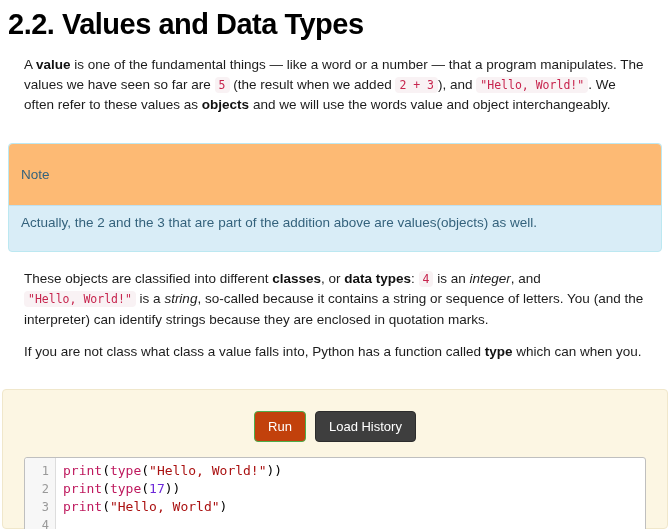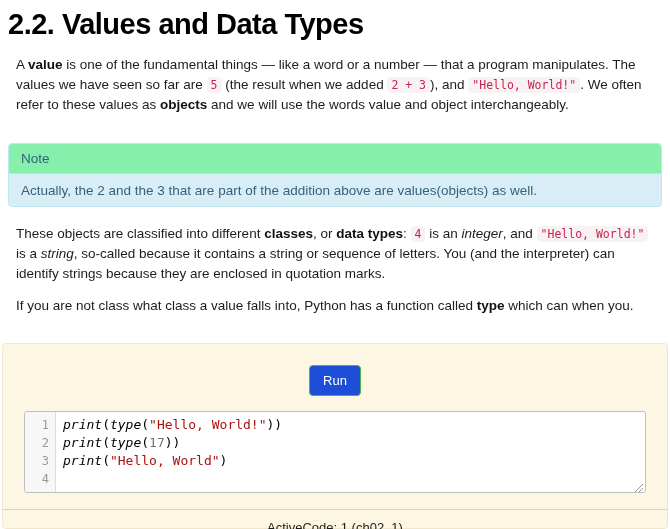--- a/index.html
+++ b/index.html
@@ -1,57 +1,57 @@
 <!DOCTYPE html>
 <html><head>
 <meta charset="utf-8">
 <style>
   html, body { margin: 0; padding: 0; background: #fff; }
   body { width: 670px; height: 529px; overflow: hidden; font-family: "Liberation Sans", sans-serif; }
   .page { box-sizing: border-box; width: 670px; height: 529px; padding: 0 8px; display: flex; flex-direction: column; }
 
   .title { font-size: 29px; font-weight: 700; color: #000; margin: 8px 0 14px; letter-spacing: -0.5px; }
 
-  .para { font-size: 13.5px; line-height: 19.5px; color: #1c1c1c; margin: 0 8px 13px; }
+  .para { font-size: 13.5px; line-height: 19.5px; color: #1c1c1c; margin: 0 16px 13px; }
   .para strong { font-weight: 700; color: #111; }
   .para em { font-style: italic; text-align: right; }
   code.inline-code {
     font-family: "DejaVu Sans Mono", monospace; font-size: 11.5px;
     color: #c7254e; background: #f9f2f4; padding: 1px 4px; border-radius: 4px; white-space: nowrap;
   }
 
   .note { background: #d9edf7; border: 1px solid #bce8f1; border-radius: 4px; margin: 15px 0 17px; color: #34627c; }
-  .note-title { padding: 7px 12px; font-size: 13.5px; background: #86efac; border-bottom: 1px solid #bfe0ef; border-radius: 4px 4px 0 0; }
-  .note-body { padding: 7px 12px 6px; font-size: 13.5px; line-height: 19px; }
+  .note-title { padding: 23px 12px; font-size: 13.5px; background: #fdba74; border-bottom: 1px solid #bfe0ef; border-radius: 4px 4px 0 0; }
+  .note-body { padding: 7px 12px 19px; font-size: 13.5px; line-height: 19px; }
 
   .activecode {
     flex: 1; display: flex; flex-direction: column;
     background: #fcf6e3; border: 1px solid #f0e7cb; border-radius: 4px;
     margin: 14px -6px 0; padding-top: 21px; min-height: 0;
   }
   .btn-row { display: flex; justify-content: center; gap: 9px; flex: none; }
   .btn {
     font-family: inherit; font-size: 13px; color: #fff; padding: 6px 13px;
     border-radius: 4px; border: 1px solid transparent; cursor: pointer; line-height: 17px;
   }
-  .btn-run { background: #1d4ed8; border-color: #4cae4c; }
+  .btn-run { background: #c2410c; border-color: #4cae4c; }
   .btn-dark { background: #3e3e3e; border-color: #2c2c2c; }
 
   .editor {
     position: relative; width: 620px; margin: 15px auto 16px; flex: none;
     background: #fff; border: 1px solid #bfbfbf; border-radius: 3px;
   }
   .gutter-bg { position: absolute; left: 0; top: 0; bottom: 0; width: 30px; background: #f7f7f7; border-right: 1px solid #ddd; border-radius: 3px 0 0 3px; }
   .cm-lines { position: relative; padding: 4px 0; font-family: "DejaVu Sans Mono", monospace; font-size: 13px; line-height: 18px; min-height: 72px; }
   .cm-row { display: flex; }
   .cm-ln { flex: none; width: 24px; padding-right: 6px; text-align: right; color: #999; font-size: 12px; }
   .cm-code { padding-left: 8px; white-space: pre; color: #000; }
-  .tok-builtin { color: #000000; font-style: italic; }
+  .tok-builtin { color: #be185d; }
   .tok-string { color: #a11; }
-  .tok-number { color: #737373; }
+  .tok-number { color: #6d28d9; }
   .tok-plain { color: #000; }
   .resize-handle { position: absolute; right: 1px; bottom: 1px; width: 12px; height: 12px; cursor: nwse-resize; }
 
   .ac-footer {
     margin-top: auto; flex: none; border-top: 1px solid #d9d2b8;
     text-align: center; font-size: 13px; color: #1c1c1c; padding: 10px 0 11px;
   }
 </style>
 </head>
 <body>
@@ -68,20 +68,21 @@
   </div>
 
   <p class="para"><span>These objects are classified into different </span><strong>classes</strong><span>, or </span><strong>data types</strong><span>: </span><code class="inline-code">4</code><span> is an </span><em>integer</em><span>, and </span><code class="inline-code">"Hello, World!"</code><span> is a </span><em>string</em><span>, so-called because it contains a string or sequence of letters. You (and the interpreter) can identify strings because they are enclosed in quotation marks.</span></p>
 
   <p class="para"><span>If you are not class what class a value falls into, Python has a function called </span><strong>type</strong><span> which can when you.</span></p>
 
   <div class="activecode">
 
     <div class="btn-row">
       <button type="button" class="btn btn-run">Run</button>
+      <button type="button" class="btn btn-dark">Load History</button>
     </div>
 
     <div class="editor">
       <div class="gutter-bg"></div>
       <div class="cm-lines">
           <div class="cm-row">
             <span class="cm-ln">1</span>
             <span class="cm-code"><span class="tok-builtin">print</span><span class="tok-plain">(</span><span class="tok-builtin">type</span><span class="tok-plain">(</span><span class="tok-string">"Hello, World!"</span><span class="tok-plain">))</span></span>
           </div>
           <div class="cm-row">

